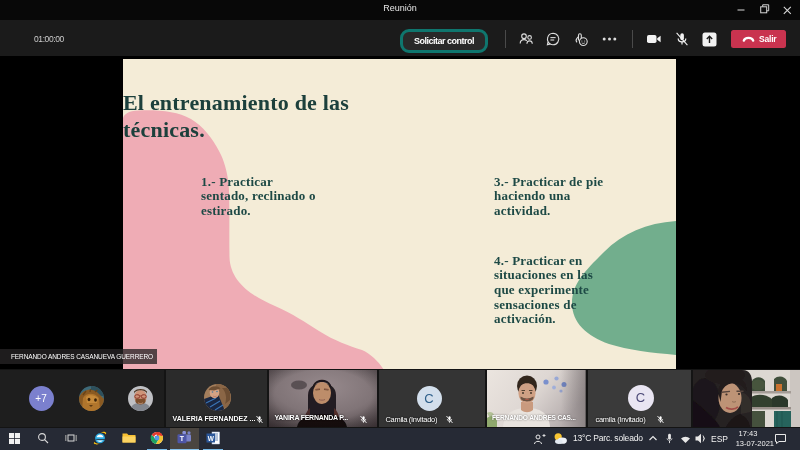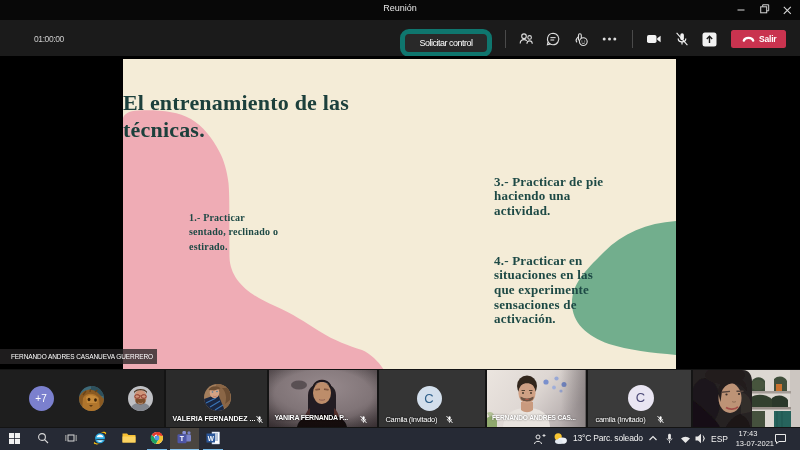--- a/index.html
+++ b/index.html
@@ -16,21 +16,21 @@
 <svg class="abs" style="left:730px;top:0;" width="70" height="20" viewBox="0 0 70 20">
   <line x1="7.5" y1="10" x2="14.5" y2="10" stroke="#d8d8d8" stroke-width="1"></line>
   <path d="M32.7 6.8 L32.7 4.8 L38.7 4.8 L38.7 10.8 L36.7 10.8" fill="none" stroke="#d8d8d8" stroke-width="1"></path>
   <rect x="30.7" y="6.8" width="6" height="6" fill="#0a0a0a" stroke="#d8d8d8" stroke-width="1"></rect>
   <path d="M53.8 6.8 L60.8 13.8 M60.8 6.8 L53.8 13.8" stroke="#d8d8d8" stroke-width="1.1"></path>
 </svg>
 
 <div class="abs" style="left:0;top:20px;width:800px;height:36px;background:#1b1b1b;"></div>
 <div class="abs" style="left:18px;top:33.5px;font-size:8.5px;letter-spacing:-0.4px;color:#cccccc;padding-left:16px;">01:00:00</div>
 
-<div class="abs" style="left:400px;top:29px;width:82px;height:18px;background:#292929;border:5px solid #0f766e;border-radius:9px;color:#fff;font-size:9px;font-weight:normal;letter-spacing:-0.5px;text-align:center;line-height:18px;">Solicitar control</div>
+<div class="abs" style="left:400px;top:29px;width:82px;height:18px;background:#292929;border:3px solid #0f766e;border-radius:9px;color:#fff;font-size:9px;font-weight:bold;letter-spacing:-0.5px;text-align:center;line-height:18px;">Solicitar control</div>
 
 <div class="abs" style="left:505px;top:30px;width:1px;height:18px;background:#4a4a4a;"></div>
 <div class="abs" style="left:632px;top:30px;width:1px;height:18px;background:#4a4a4a;"></div>
 
 <svg class="abs" style="left:518px;top:31px;" width="16" height="16" viewBox="0 0 16 16" fill="none" stroke="#dcdcdc" stroke-width="1.1">
   <circle cx="6" cy="5.2" r="2.3"></circle>
   <path d="M2.2 12.6 C2.2 9.8 4 8.6 6 8.6 C7.1 8.6 8.1 9 8.8 9.8"></path>
   <circle cx="11.6" cy="6.4" r="1.8"></circle>
   <path d="M8.9 12.8 C9 10.9 10.2 9.9 11.6 9.9 C13 9.9 14.2 10.9 14.3 12.8"></path>
 </svg>
@@ -80,21 +80,21 @@
 <div class="abs" style="left:759px;top:34px;font-size:8.5px;font-weight:bold;letter-spacing:-0.2px;color:#fff;">Salir</div>
 
 <div class="abs" style="left:0;top:56px;width:800px;height:313px;background:#000;"></div>
 
 <div class="abs" style="left:123px;top:58.5px;width:553px;height:310.5px;background:#f4ecd7;overflow:hidden;">
   <svg class="abs" style="left:0;top:0;" width="553" height="311" viewBox="0 0 553 311">
     <path d="M0 59 C2 53.5 8 51.5 20 51.3 C40 51 55 53 68 60 C80 67 90 80 96 92 C101 101 104 112 105.5 124 C107 140 106 172 106.5 198 C107 222 128 237 152 247 C170 255 182 263 196 272 C212 282 226 287 239 291 C248 295 256 303 261 311 L0 311 Z" fill="#efacb5"></path>
     <path d="M554 162 C524 164 500 174 481 193 C464 210 449 224 449 244 C449 264 464 277 486 285 C505 291 530 294 554 296 Z" fill="#72ae8d"></path>
   </svg>
   <div class="abs" style="left:0;top:30px;width:599px;text-align:left;font-family:'Liberation Serif',serif;font-weight:bold;font-size:22px;line-height:27px;letter-spacing:0.2px;color:#1c403c;">El entrenamiento de las<br>técnicas.</div>
-  <div class="abs" style="left:66px;top:116px;font-family:'Liberation Serif',serif;font-weight:bold;font-size:10px;line-height:14.7px;letter-spacing:0.2px;color:#1d4945;margin-top:36px;">1.- Practicar<br>sentado, reclinado o<br>estirado.</div>
+  <div class="abs" style="left:78px;top:116px;font-family:'Liberation Serif',serif;font-weight:bold;font-size:13px;line-height:14.7px;letter-spacing:0.2px;color:#1d4945;">1.- Practicar<br>sentado, reclinado o<br>estirado.</div>
   <div class="abs" style="left:371px;top:116px;font-family:'Liberation Serif',serif;font-weight:bold;font-size:13px;line-height:14.7px;letter-spacing:0.2px;color:#1d4945;">3.- Practicar de pie<br>haciendo una<br>actividad.</div>
   <div class="abs" style="left:371px;top:195px;font-family:'Liberation Serif',serif;font-weight:bold;font-size:13px;line-height:14.7px;letter-spacing:0.2px;color:#1d4945;">4.- Practicar en<br>situaciones en las<br>que experimente<br>sensaciones de<br>activación.</div>
 </div>
 
 <div class="abs" style="left:0;top:349px;width:157px;height:15px;background:rgba(38,36,37,0.78);color:#fff;font-size:6.5px;letter-spacing:-0.1px;line-height:15px;padding-left:11px;box-sizing:border-box;">FERNANDO ANDRES CASANUEVA GUERRERO</div>
 
 <div class="abs" style="left:0;top:369px;width:800px;height:59px;background:#141414;"></div>
 
 <div class="abs" style="left:0;top:370px;width:163.5px;height:57px;background:#1e1e1e;"></div>
 <div class="abs" style="left:28.5px;top:385.5px;width:25px;height:25px;border-radius:50%;background:#7b80ce;color:#fff;font-size:10px;text-align:center;line-height:25px;">+7</div>

